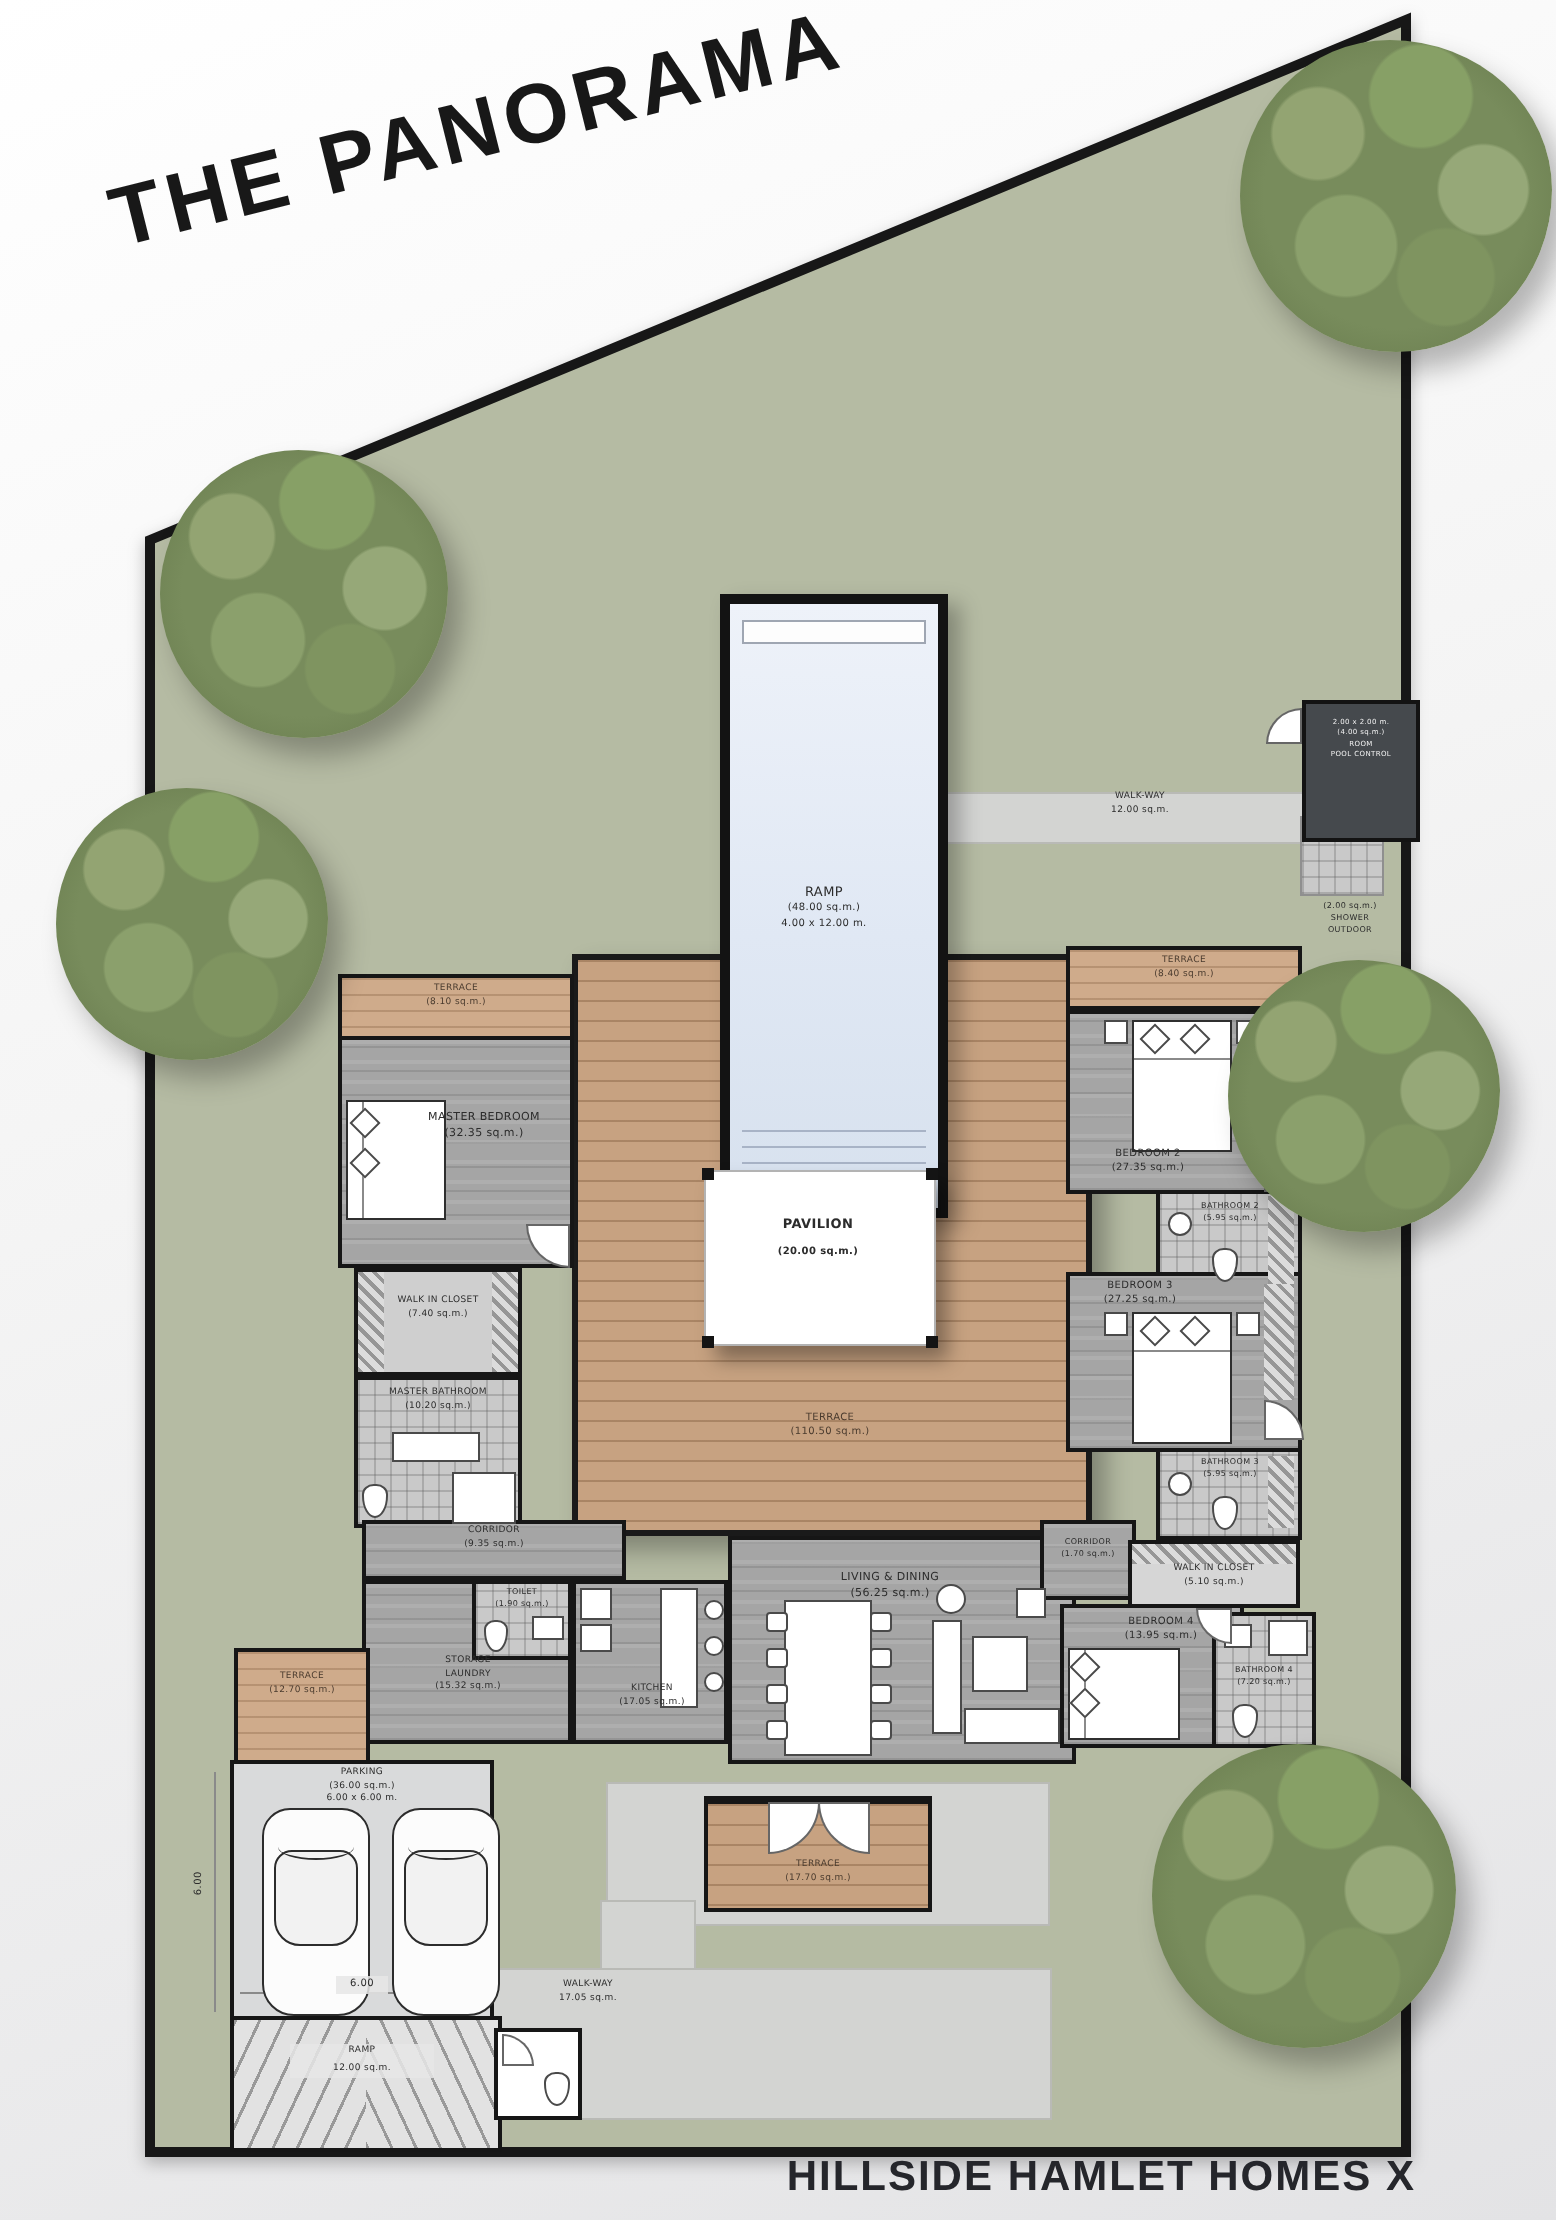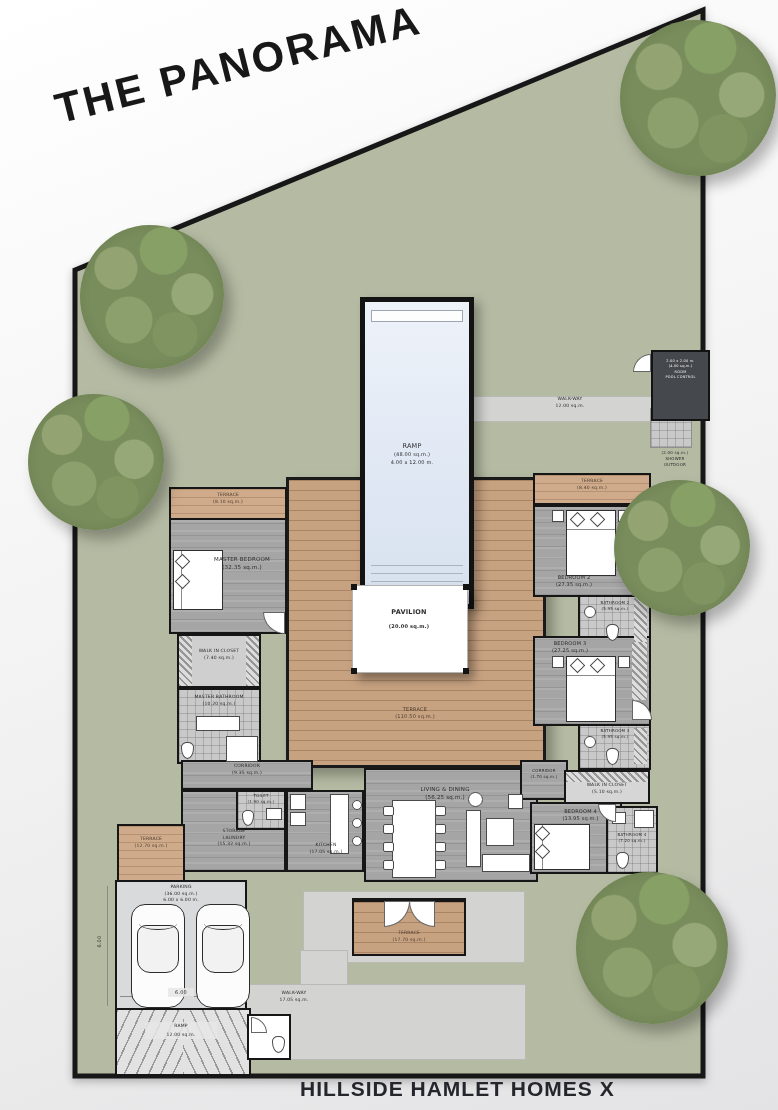--- a/index.html
+++ b/index.html
@@ -6,21 +6,21 @@
   .page{position:relative;width:778px;height:1110px;overflow:hidden;
         background:linear-gradient(160deg,#ffffff 0%,#f4f4f4 45%,#e3e3e5 100%);
         font-family:"DejaVu Sans",sans-serif;}
   .abs{position:absolute;box-sizing:border-box;}
   svg{display:block;}
 
   
   .title{position:absolute;left:56px;top:86px;transform:rotate(-14deg);transform-origin:left center;
          font-family:"Liberation Sans",sans-serif;font-weight:800;font-size:42px;letter-spacing:3px;
          color:#181818;z-index:50;white-space:nowrap;}
-  .footer{position:absolute;left:300px;top:1077px;width:408px;
+  .footer{position:absolute;left:300px;top:1077px;width:408px;text-align:right;
           font-family:"Liberation Sans",sans-serif;font-weight:700;font-size:21px;letter-spacing:1px;
           color:#25262b;z-index:50;white-space:nowrap;}
 
   
   .walk{background:#d3d4d2;border:1px solid #b9bab6;z-index:5;}
   .wood{background-color:#c7a281;background-image:repeating-linear-gradient(180deg,rgba(92,56,26,.28) 0 1px,transparent 1px 10px);z-index:8;}
   .woodl{background-color:#cfab8b;background-image:repeating-linear-gradient(180deg,rgba(92,56,26,.22) 0 1px,transparent 1px 8px);}
   .floor{background-color:#a5a5a5;background-image:repeating-linear-gradient(180deg,rgba(255,255,255,.10) 0 2px,transparent 2px 10px),repeating-linear-gradient(0deg,rgba(0,0,0,.10) 0 1px,transparent 1px 12px);}
   .tile{background-color:#c9c9c9;background-image:repeating-linear-gradient(0deg,rgba(90,90,90,.28) 0 1px,transparent 1px 8px),repeating-linear-gradient(90deg,rgba(90,90,90,.28) 0 1px,transparent 1px 8px);}
   .hatch{background:repeating-linear-gradient(45deg,#969696 0 2px,#dcdcdc 2px 5px);}

